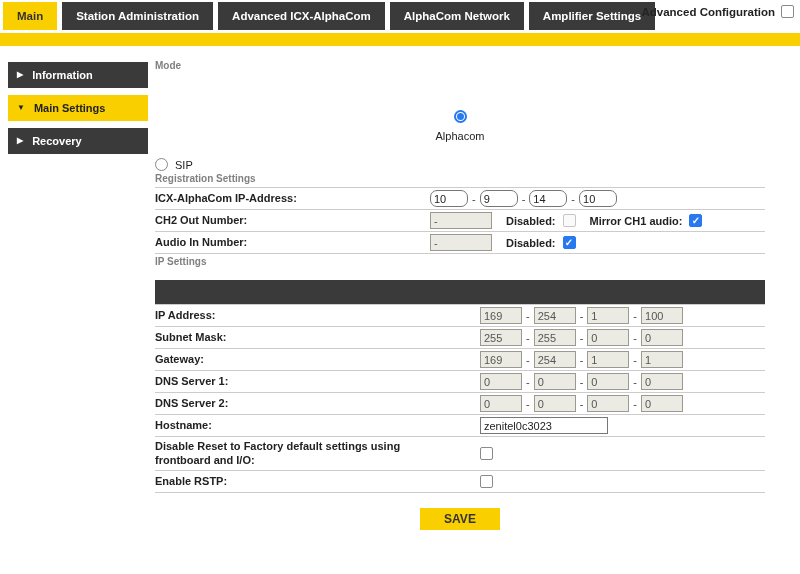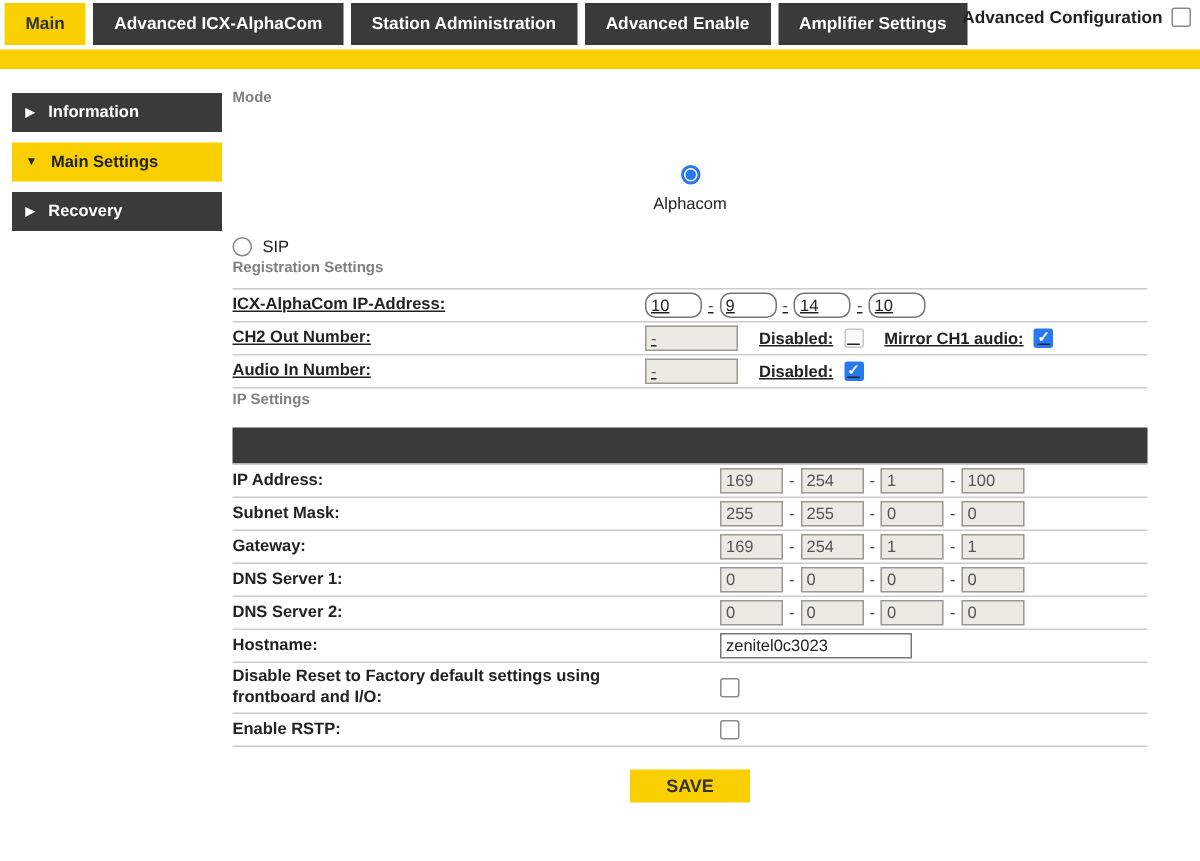--- a/index.html
+++ b/index.html
@@ -65,46 +65,46 @@
   .inp{
     height:17px;border:1px solid #767676;font-size:11px;font-family:inherit;
     padding:0 3px;background:#fff;color:#222;
   }
   .inp:disabled{background:#EBEBE4;border-color:#9a9a92;color:#555;}
   .oct{width:38px;border-radius:7px;}
   .oct-ip{width:42px;}
   .sep{margin:0 4px;color:#444;}
   .inline-lbl{font-weight:bold;margin:0 7px 0 14px;}
   .blackbar{height:24px;background:var(--dark);margin-top:10px;}
-  .reg-tbl{margin-top:5px;text-decoration:underline;}
+  .reg-tbl{}
   .h-reg{margin-top:12px;}
   .h-ip{margin-top:15px;}
   .dhcp-row{margin-top:22px;display:flex;align-items:center;gap:7px;}
   .dhcp-row .gap{width:8px;}
   
   .save{
     display:block;margin:15px auto 0;width:80px;height:22px;background:var(--yellow);
     border:none;font-weight:bold;font-size:12px;color:#333;font-family:inherit;cursor:pointer;
   }
 </style>
 </head>
 <body>
 
 <div class="tabbar">
   <div class="tab active">
       <span>Main</span>
     </div>
   <div class="tab">
+      <span>Station Administration</span>
+    </div>
+  <div class="tab">
       <span>Advanced ICX-AlphaCom</span>
     </div>
   <div class="tab">
-      <span>Station Administration</span>
-    </div>
-  <div class="tab">
-      <span>Advanced Enable</span>
+      <span>AlphaCom Network</span>
     </div>
   <div class="tab">
       <span>Amplifier Settings</span>
     </div>
 </div>
 
 <div class="advconf">
   <span>Advanced Configuration</span>
   <span class="cb">
       <span>✓</span>

